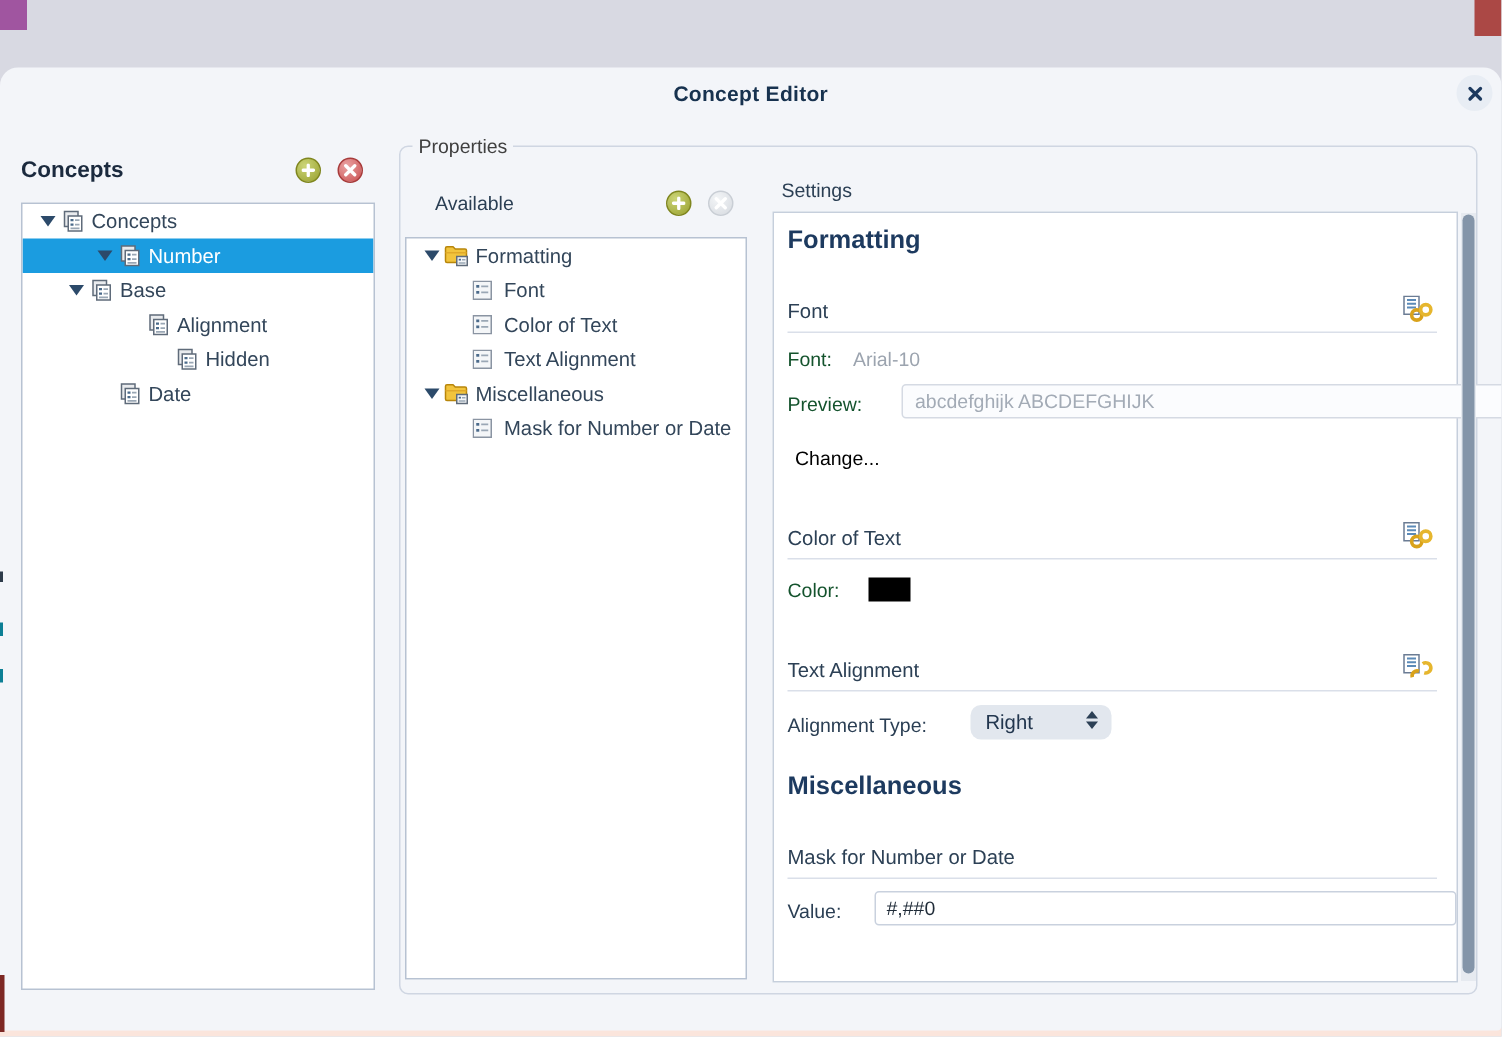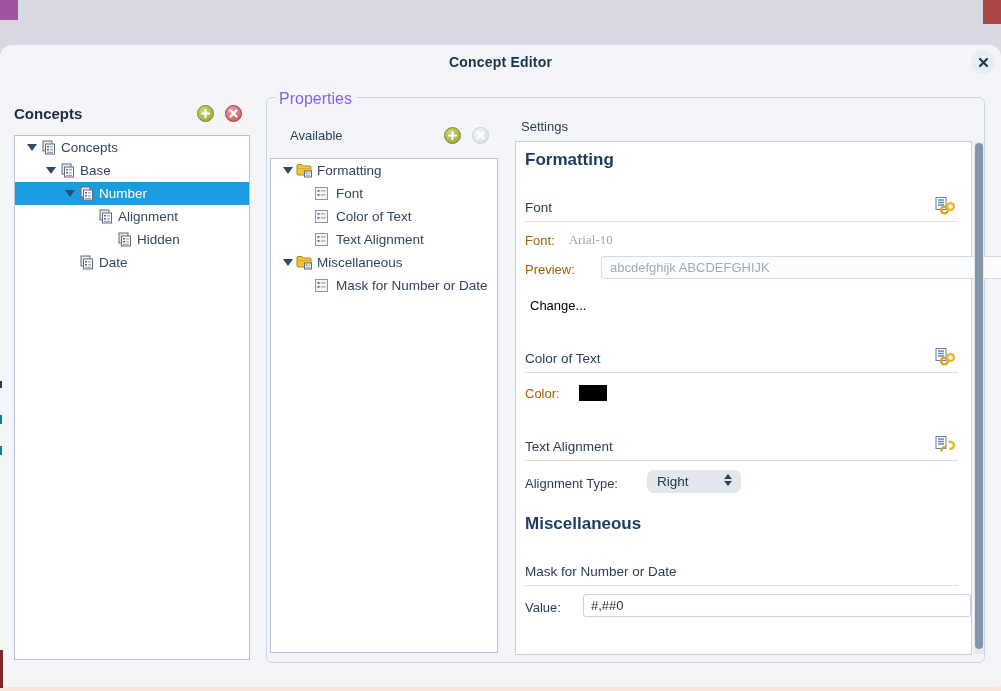--- a/index.html
+++ b/index.html
@@ -40,37 +40,37 @@
   .tri-slot { width:17px; display:inline-flex; justify-content:center; flex:0 0 17px; }
   .tri { width:0; height:0; border-left:5.5px solid transparent; border-right:5.5px solid transparent;
     border-top:7px solid #2c4a6a; }
   .node-icon { width:17px; flex:0 0 17px; display:inline-flex; align-items:center; margin-right:4px; }
   .tree-label { white-space:nowrap; }
 
   
   .props-fieldset { position:absolute; left:266px; top:52px; width:719px; height:566px;
     border:1px solid #cfd6e2; border-radius:6px; }
   .props-legend { position:absolute; left:8px; top:-8px; background:#f3f5f9; padding:0 4px;
-    font-size:16px; color:#8b5cf6; }
+    font-size:13px; color:#404040; }
 
   .available-label { left:290px; top:83px; }
   .settings-label { left:521px; top:74px; }
 
   
   .settings-box { position:absolute; left:515px; top:96px; width:457px; height:514px;
     background:#fff; border:1px solid #c6cfdc; }
   .scrollbar { position:absolute; left:974px; top:97px; width:10px; height:512px; background:#e6eaf0; }
   .scroll-thumb { position:absolute; left:1px; top:1px; width:8px; height:506px; background:#8495a9; border-radius:4px; }
 
   .h1 { position:absolute; left:9px; font-size:17px; font-weight:bold; color:#1d3a5f; }
   .section-head { position:absolute; left:9px; width:433px; font-size:13.5px; color:#2c4055;
     padding-bottom:6px; border-bottom:1px solid #dadfe9; line-height:15px; }
   .link-ic { position:absolute; right:2px; bottom:2px; }
   .srow { position:absolute; left:9px; display:flex; align-items:center; font-size:13px; }
-  .lbl-dis { color:#a16207;text-align:right; }
+  .lbl-dis { color:#14532d;text-align:right; }
   .lbl-en { color:#2b3f54; }
   .txt-dis { color:#9ca4af; }
 
   .input { border:1px solid #d5dae3; border-radius:3px; background:#fbfcfe; height:23px;
     font-family:"Liberation Sans", sans-serif; font-size:13px; padding:0 8px; color:#a3abb6; }
   .input-en { position:absolute; border:1px solid #c9d1de; border-radius:3px; background:#fff; height:23px;
     font-family:"Liberation Sans", sans-serif; font-size:13px; padding:0 7px; color:#1f2b38; }
   .preview-input { position:absolute; left:76px; top:0; width:434px; }
   .change-link { position:absolute; font-size:13px; color:#000000; cursor:default; }
   .swatch { width:28px; height:16px; background:#000; display:inline-block; }
@@ -128,53 +128,53 @@
             <rect x="5.5" y="4" width="9" height="10" fill="#fff" stroke="#5f6b7a"></rect>
             <rect x="7" y="6" width="2" height="1.5" fill="#4a6a8a"></rect>
             <path d="M10 6.8 H13" stroke="#9aa7b5" stroke-width="1.2"></path>
             <rect x="7" y="9" width="2" height="1.5" fill="#4a6a8a"></rect>
             <path d="M10 9.8 H13" stroke="#9aa7b5" stroke-width="1.2"></path>
             <path d="M7 12.3 H13" stroke="#9aa7b5" stroke-width="1.2"></path>
           </svg>
         </span>
         <span class="tree-label">Concepts</span>
       </div>
+      <div class="tree-row selected" style="padding-left: 46px;">
+        <span class="tri-slot">
+          <span class="tri"></span>
+        </span>
+        <span class="node-icon">
+          <svg width="16" height="16" viewBox="0 0 16 16">
+            <rect x="3" y="1" width="9" height="10" fill="#e9ebee" stroke="#5f6b7a"></rect>
+            <rect x="5.5" y="4" width="9" height="10" fill="#fff" stroke="#5f6b7a"></rect>
+            <rect x="7" y="6" width="2" height="1.5" fill="#4a6a8a"></rect>
+            <path d="M10 6.8 H13" stroke="#9aa7b5" stroke-width="1.2"></path>
+            <rect x="7" y="9" width="2" height="1.5" fill="#4a6a8a"></rect>
+            <path d="M10 9.8 H13" stroke="#9aa7b5" stroke-width="1.2"></path>
+            <path d="M7 12.3 H13" stroke="#9aa7b5" stroke-width="1.2"></path>
+          </svg>
+        </span>
+        <span class="tree-label">Number</span>
+      </div>
       <div class="tree-row" style="padding-left: 27px;">
         <span class="tri-slot">
           <span class="tri"></span>
         </span>
         <span class="node-icon">
           <svg width="16" height="16" viewBox="0 0 16 16">
             <rect x="3" y="1" width="9" height="10" fill="#e9ebee" stroke="#5f6b7a"></rect>
             <rect x="5.5" y="4" width="9" height="10" fill="#fff" stroke="#5f6b7a"></rect>
             <rect x="7" y="6" width="2" height="1.5" fill="#4a6a8a"></rect>
             <path d="M10 6.8 H13" stroke="#9aa7b5" stroke-width="1.2"></path>
             <rect x="7" y="9" width="2" height="1.5" fill="#4a6a8a"></rect>
             <path d="M10 9.8 H13" stroke="#9aa7b5" stroke-width="1.2"></path>
             <path d="M7 12.3 H13" stroke="#9aa7b5" stroke-width="1.2"></path>
           </svg>
         </span>
         <span class="tree-label">Base</span>
-      </div>
-      <div class="tree-row selected" style="padding-left: 46px;">
-        <span class="tri-slot">
-          <span class="tri"></span>
-        </span>
-        <span class="node-icon">
-          <svg width="16" height="16" viewBox="0 0 16 16">
-            <rect x="3" y="1" width="9" height="10" fill="#e9ebee" stroke="#5f6b7a"></rect>
-            <rect x="5.5" y="4" width="9" height="10" fill="#fff" stroke="#5f6b7a"></rect>
-            <rect x="7" y="6" width="2" height="1.5" fill="#4a6a8a"></rect>
-            <path d="M10 6.8 H13" stroke="#9aa7b5" stroke-width="1.2"></path>
-            <rect x="7" y="9" width="2" height="1.5" fill="#4a6a8a"></rect>
-            <path d="M10 9.8 H13" stroke="#9aa7b5" stroke-width="1.2"></path>
-            <path d="M7 12.3 H13" stroke="#9aa7b5" stroke-width="1.2"></path>
-          </svg>
-        </span>
-        <span class="tree-label">Number</span>
       </div>
       <div class="tree-row" style="padding-left: 65px;">
         <span class="tri-slot"></span>
         <span class="node-icon">
           <svg width="16" height="16" viewBox="0 0 16 16">
             <rect x="3" y="1" width="9" height="10" fill="#e9ebee" stroke="#5f6b7a"></rect>
             <rect x="5.5" y="4" width="9" height="10" fill="#fff" stroke="#5f6b7a"></rect>
             <rect x="7" y="6" width="2" height="1.5" fill="#4a6a8a"></rect>
             <path d="M10 6.8 H13" stroke="#9aa7b5" stroke-width="1.2"></path>
             <rect x="7" y="9" width="2" height="1.5" fill="#4a6a8a"></rect>
@@ -329,21 +329,21 @@
         <svg width="21" height="19" viewBox="0 0 21 19">
           <rect x="1" y="0.5" width="10" height="12" fill="#fff" stroke="#6b7c94"></rect>
           <path d="M3 3 H9 M3 5.5 H9 M3 8 H9" stroke="#5b8ab8" stroke-width="1.4"></path>
           <circle cx="9.5" cy="13" r="3.4" fill="none" stroke="#d9a21b" stroke-width="2.4"></circle>
           <circle cx="15.5" cy="9.5" r="3.4" fill="none" stroke="#e6b62e" stroke-width="2.4"></circle>
         </svg>
       </span>
     </div>
     <div class="srow" style="top:90px;">
       <span class="lbl-dis">Font:</span>
-      <span class="txt-dis" style="margin-left:14px;font-family:Liberation Serif, serif;">Arial-10</span>
+      <span class="txt-dis" style="margin-left:14px;">Arial-10</span>
     </div>
     <div class="srow" style="top:114px;width:440px;height:23px;">
       <span class="lbl-dis" style="padding-top:3px;">Preview:</span>
       <input class="input preview-input" disabled="" value="abcdefghijk ABCDEFGHIJK" style="">
     </div>
     <div class="change-link" style="top:156px;left:14px;">Change...</div>
 
     <div class="section-head" style="top:209px;">
       <span>Color of Text</span>
       <span class="link-ic">

